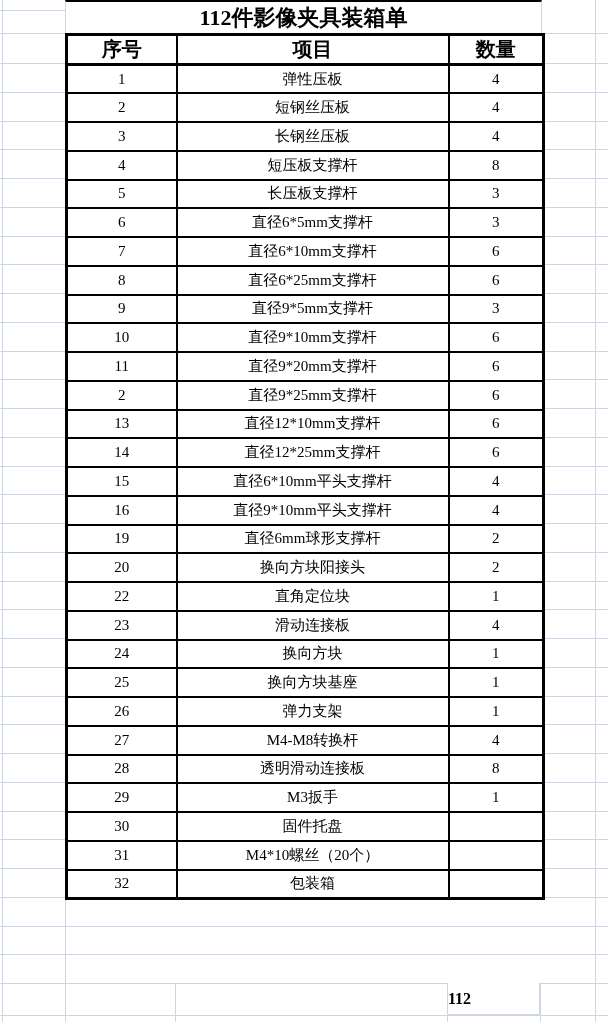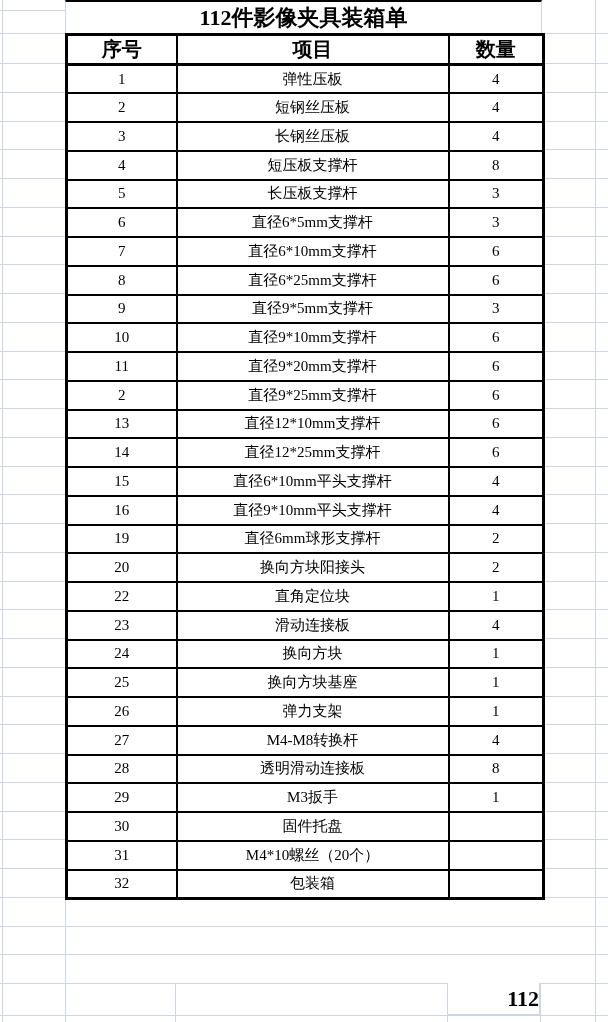--- a/index.html
+++ b/index.html
@@ -35,21 +35,21 @@
   table.packing thead th{
     height:30px;font-size:20px;font-weight:bold;
     border-bottom:3px solid var(--line);
   }
   table.packing tbody tr{height:28.75px;}
   .total-cell{
     position:absolute;left:447px;top:983px;width:93px;height:32px;z-index:2;
     border-left:1px solid var(--grid);
     border-right:1px solid var(--grid);
     border-bottom:1px solid var(--grid);
-    font-size:22px;font-weight:bold;text-align:right;line-height:32px;
+    font-size:16px;font-weight:bold;text-align:left;line-height:32px;
     background:#fff;
   }
 </style>
 </head>
 <body>
 
 <div class="sheet">
 
   <div id="grid">
       <div class="gl" style="left: 0px; top: 33px; width: 608px; height: 1px;"></div>

